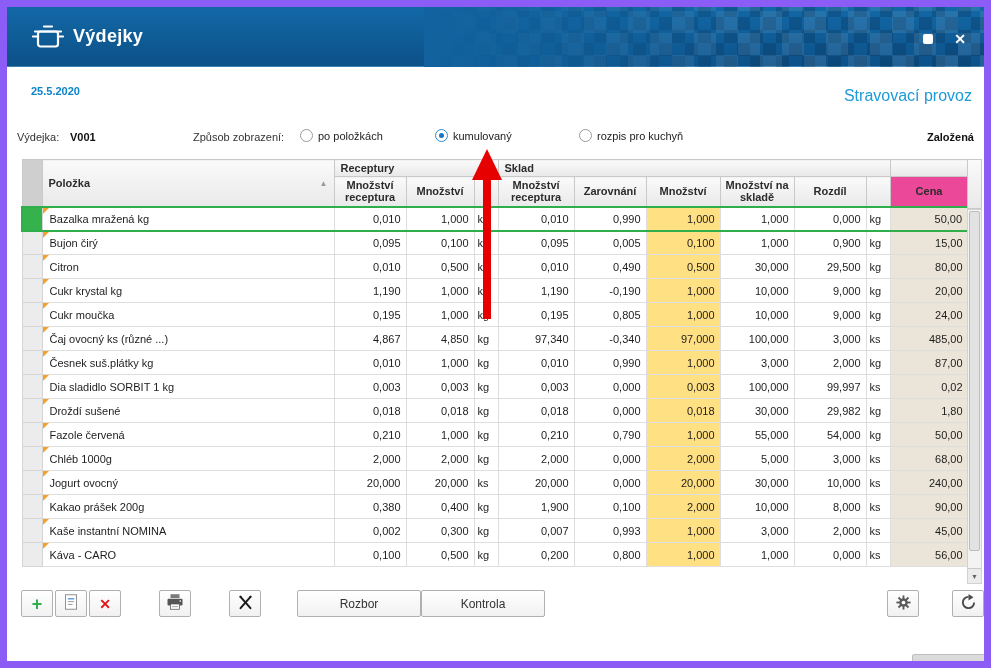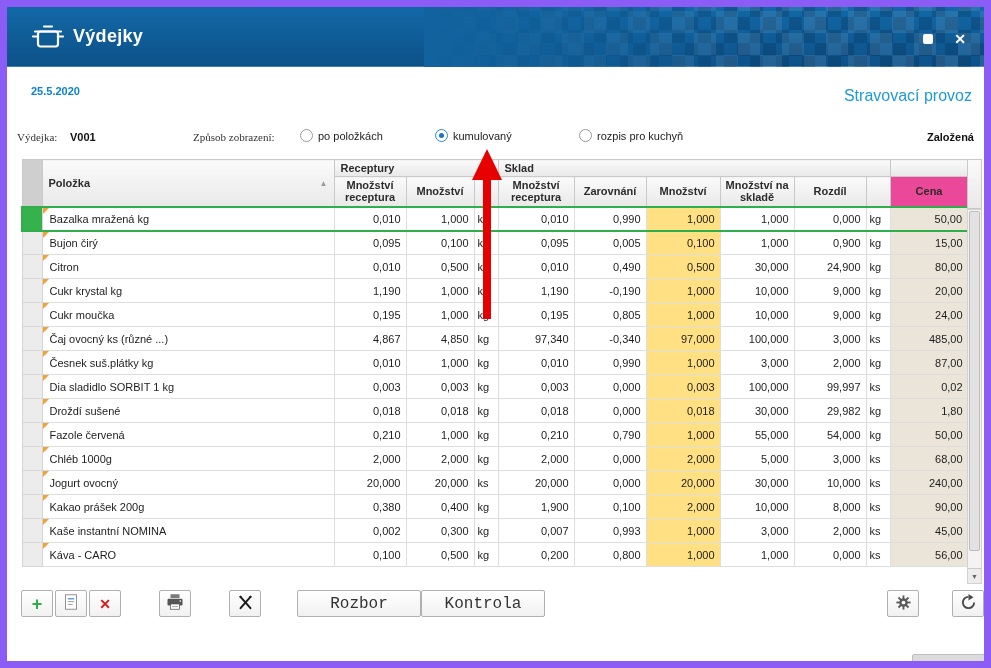--- a/index.html
+++ b/index.html
@@ -24,21 +24,21 @@
   #btn-min{right:44px;}
   #btn-close{right:12px;color:#ffffff;font-size:14px;font-weight:bold;}
   .min-glyph{display:block;width:10px;height:10px;background:#ffffff;border-radius:2px;}
 
   
   .date-text{position:absolute;left:24px;top:78px;font-size:11px;font-weight:bold;color:#0d84c9;}
   .operation-text{position:absolute;right:12px;top:80px;font-size:16px;color:#1d9ad8;}
 
   
   #filterbar{position:absolute;left:0;top:115px;width:100%;height:30px;font-size:11px;color:#222;}
-  .fb-label{position:absolute;top:9px;color:#333;font-family:Liberation Serif, serif;}
+  .fb-label{position:absolute;top:9px;color:#333;}
   .fb-value{position:absolute;top:9px;font-weight:bold;color:#111;}
   .radio{position:absolute;top:7px;display:flex;align-items:center;gap:5px;cursor:pointer;}
   .radio .circ{width:13px;height:13px;border-radius:50%;border:1px solid #9a9a9a;background:#fff;position:relative;flex:0 0 auto;}
   .radio.checked .circ{border-color:#2b8bd0;}
   .radio.checked .circ::after{content:"";position:absolute;left:3px;top:3px;width:5px;height:5px;border-radius:50%;background:#1d74c4;}
   .status-text{position:absolute;right:10px;top:9px;font-weight:bold;color:#111;}
 
   
   #table-area{position:absolute;left:14px;top:152px;width:961px;height:427px;overflow:hidden;}
   table.grid{border-collapse:collapse;table-layout:fixed;width:946px;font-size:11px;color:#1d1d1d;}
@@ -75,22 +75,22 @@
   
   #annotation-arrow{position:absolute;left:464px;top:142px;width:32px;height:172px;z-index:60;pointer-events:none;}
   #annotation-arrow .head{position:absolute;left:1px;top:0;width:0;height:0;
     border-left:15px solid transparent;border-right:15px solid transparent;border-bottom:31px solid #e60000;}
   #annotation-arrow .shaft{position:absolute;left:12px;top:29px;width:8px;height:141px;background:#e60000;}
 
   
   .tb-btn{position:absolute;top:583px;width:32px;height:27px;background:linear-gradient(180deg,#ffffff,#f1f1f1);
     border:1px solid #b0b0b0;border-radius:2px;display:flex;align-items:center;justify-content:center;cursor:pointer;}
   .tb-wide{position:absolute;top:583px;width:124px;height:27px;background:linear-gradient(180deg,#ffffff,#f1f1f1);
-    border:1px solid #b0b0b0;border-radius:2px;font-size:16px;color:#333;cursor:pointer;
-    font-family:Liberation Mono, monospace;}
+    border:1px solid #b0b0b0;border-radius:2px;font-size:12px;color:#333;cursor:pointer;
+    font-family:Liberation Sans, sans-serif;}
   .glyph-add{color:#2fae4b;font-size:18px;font-weight:bold;line-height:1;}
   .glyph-del{color:#e01616;font-size:14px;font-weight:bold;line-height:1;}
 
   
   #save-button{position:absolute;left:905px;top:647px;width:79px;height:28px;
     background:linear-gradient(180deg,#dcdcdc,#cfcfcf);border:1px solid #bdbdbd;border-radius:2px;
     color:#f2f2f2;font-size:12px;font-family:"Liberation Sans",sans-serif;cursor:default;}
 </style>
 </head>
 <body>
@@ -213,21 +213,21 @@
           <tr>
             <td class="c-sel"></td>
             <td class="c-name">Citron</td>
             <td class="c-num">0,010</td>
             <td class="c-num">0,500</td>
             <td class="c-unit">kg</td>
             <td class="c-num">0,010</td>
             <td class="c-num">0,490</td>
             <td class="c-num c-yellow">0,500</td>
             <td class="c-num">30,000</td>
-            <td class="c-num">24,900</td>
+            <td class="c-num">29,500</td>
             <td class="c-unit">kg</td>
             <td class="c-cena">80,00</td>
           </tr>
           <tr>
             <td class="c-sel"></td>
             <td class="c-name">Cukr krystal kg</td>
             <td class="c-num">1,190</td>
             <td class="c-num">1,000</td>
             <td class="c-unit">kg</td>
             <td class="c-num">1,190</td>

